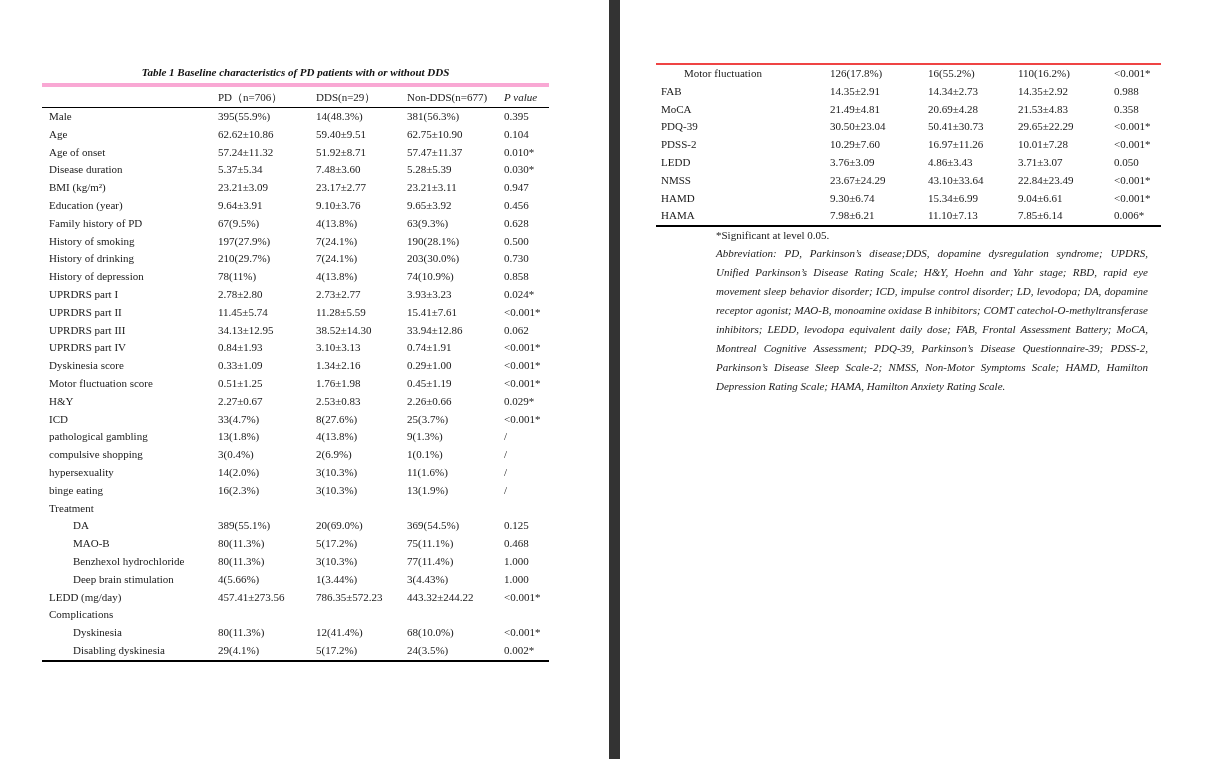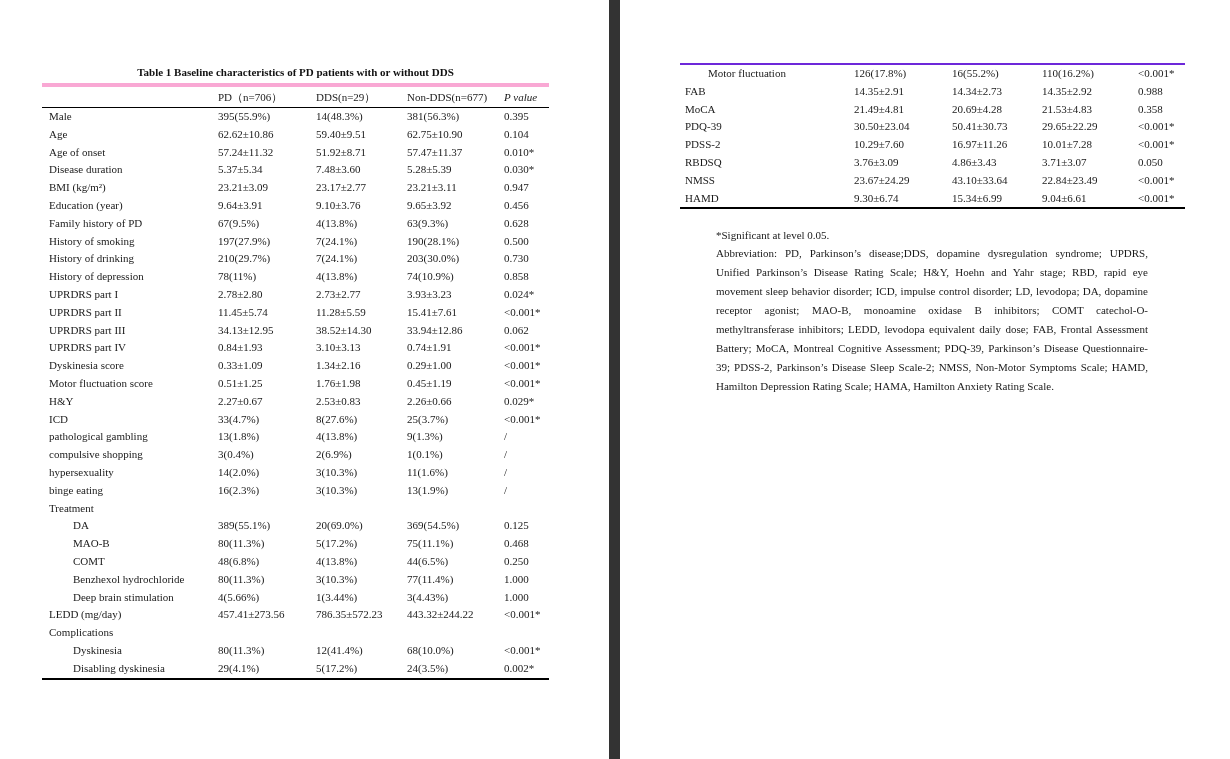--- a/index.html
+++ b/index.html
@@ -36,20 +36,21 @@
     .table-title {
       position: absolute;
       left: 42px;
       width: 507px;
       top: 65px;
       text-align: center;
       font-weight: bold;
       font-size: 11px;
       line-height: 14px;
       color: #111;
+      font-style: italic;
     }
     table.data {
       position: absolute;
       border-collapse: collapse;
       font-size: 11px;
       color: #1a1a1a;
       table-layout: fixed;
     }
     table.data td, table.data th {
       padding: 0 0 0 0;
@@ -75,24 +76,24 @@
     #table-left col.c0 { width: 176px; }
     #table-left col.c1 { width: 98px; }
     #table-left col.c2 { width: 91px; }
     #table-left col.c3 { width: 97px; }
     #table-left col.c4 { width: 45px; }
     #table-left td.label { padding-left: 7px; }
     #table-left td.label.indent { padding-left: 31px; }
     .italic { font-style: italic; margin-left: 20px; }
 
     #table-right {
-      left: 680px;
+      left: 656px;
       top: 63px;
       width: 505px;
-      border-top: 2px solid #6d28d9;
+      border-top: 2px solid #ef4444;
       border-bottom: 2px solid #000;
     }
     #table-right col.c0 { width: 174px; }
     #table-right col.c1 { width: 98px; }
     #table-right col.c2 { width: 90px; }
     #table-right col.c3 { width: 96px; }
     #table-right col.c4 { width: 47px; }
     #table-right td.label { padding-left: 5px; }
     #table-right td.label.indent { padding-left: 28px; }
 
@@ -106,20 +107,21 @@
     }
     .abbrev {
       position: absolute;
       left: 716px;
       top: 244px;
       width: 432px;
       font-size: 11px;
       line-height: 19px;
       text-align: justify;
       color: #1a1a1a;
+      font-style: italic;
     }
   </style>
 </head>
 <body>
 
 <div class="page page-left"></div>
 <div class="gutter"></div>
 <div class="page page-right"></div>
 
 <div class="table-title">Table 1 Baseline characteristics of PD patients with or without DDS</div>
@@ -311,27 +313,20 @@
         <td>0.125</td>
       </tr>
       <tr>
         <td class="label indent">MAO-B</td>
         <td>80(11.3%)</td>
         <td>5(17.2%)</td>
         <td>75(11.1%)</td>
         <td>0.468</td>
       </tr>
       <tr>
-        <td class="label indent">COMT</td>
-        <td>48(6.8%)</td>
-        <td>4(13.8%)</td>
-        <td>44(6.5%)</td>
-        <td>0.250</td>
-      </tr>
-      <tr>
         <td class="label indent">Benzhexol hydrochloride</td>
         <td>80(11.3%)</td>
         <td>3(10.3%)</td>
         <td>77(11.4%)</td>
         <td>1.000</td>
       </tr>
       <tr>
         <td class="label indent">Deep brain stimulation</td>
         <td>4(5.66%)</td>
         <td>1(3.44%)</td>
@@ -407,37 +402,44 @@
         <td>&lt;0.001*</td>
       </tr>
       <tr>
         <td class="label">PDSS-2</td>
         <td>10.29±7.60</td>
         <td>16.97±11.26</td>
         <td>10.01±7.28</td>
         <td>&lt;0.001*</td>
       </tr>
       <tr>
-        <td class="label">RBDSQ</td>
+        <td class="label">LEDD</td>
         <td>3.76±3.09</td>
         <td>4.86±3.43</td>
         <td>3.71±3.07</td>
         <td>0.050</td>
       </tr>
       <tr>
         <td class="label">NMSS</td>
         <td>23.67±24.29</td>
         <td>43.10±33.64</td>
         <td>22.84±23.49</td>
         <td>&lt;0.001*</td>
       </tr>
       <tr>
         <td class="label">HAMD</td>
         <td>9.30±6.74</td>
         <td>15.34±6.99</td>
         <td>9.04±6.61</td>
         <td>&lt;0.001*</td>
       </tr>
+      <tr>
+        <td class="label">HAMA</td>
+        <td>7.98±6.21</td>
+        <td>11.10±7.13</td>
+        <td>7.85±6.14</td>
+        <td>0.006*</td>
+      </tr>
     </tbody>
 </table>
 
 <div class="footnote">*Significant at level 0.05.</div>
 <div class="abbrev">Abbreviation: PD, Parkinson’s disease;DDS, dopamine dysregulation syndrome; UPDRS, Unified Parkinson’s Disease Rating Scale; H&amp;Y, Hoehn and Yahr stage; RBD, rapid eye movement sleep behavior disorder; ICD, impulse control disorder; LD, levodopa; DA, dopamine receptor agonist; MAO-B, monoamine oxidase B inhibitors; COMT catechol-O-methyltransferase inhibitors; LEDD, levodopa equivalent daily dose; FAB, Frontal Assessment Battery; MoCA, Montreal Cognitive Assessment; PDQ-39, Parkinson’s Disease Questionnaire-39; PDSS-2, Parkinson’s Disease Sleep Scale-2; NMSS, Non-Motor Symptoms Scale; HAMD, Hamilton Depression Rating Scale; HAMA, Hamilton Anxiety Rating Scale.</div>
 
 </body></html>

